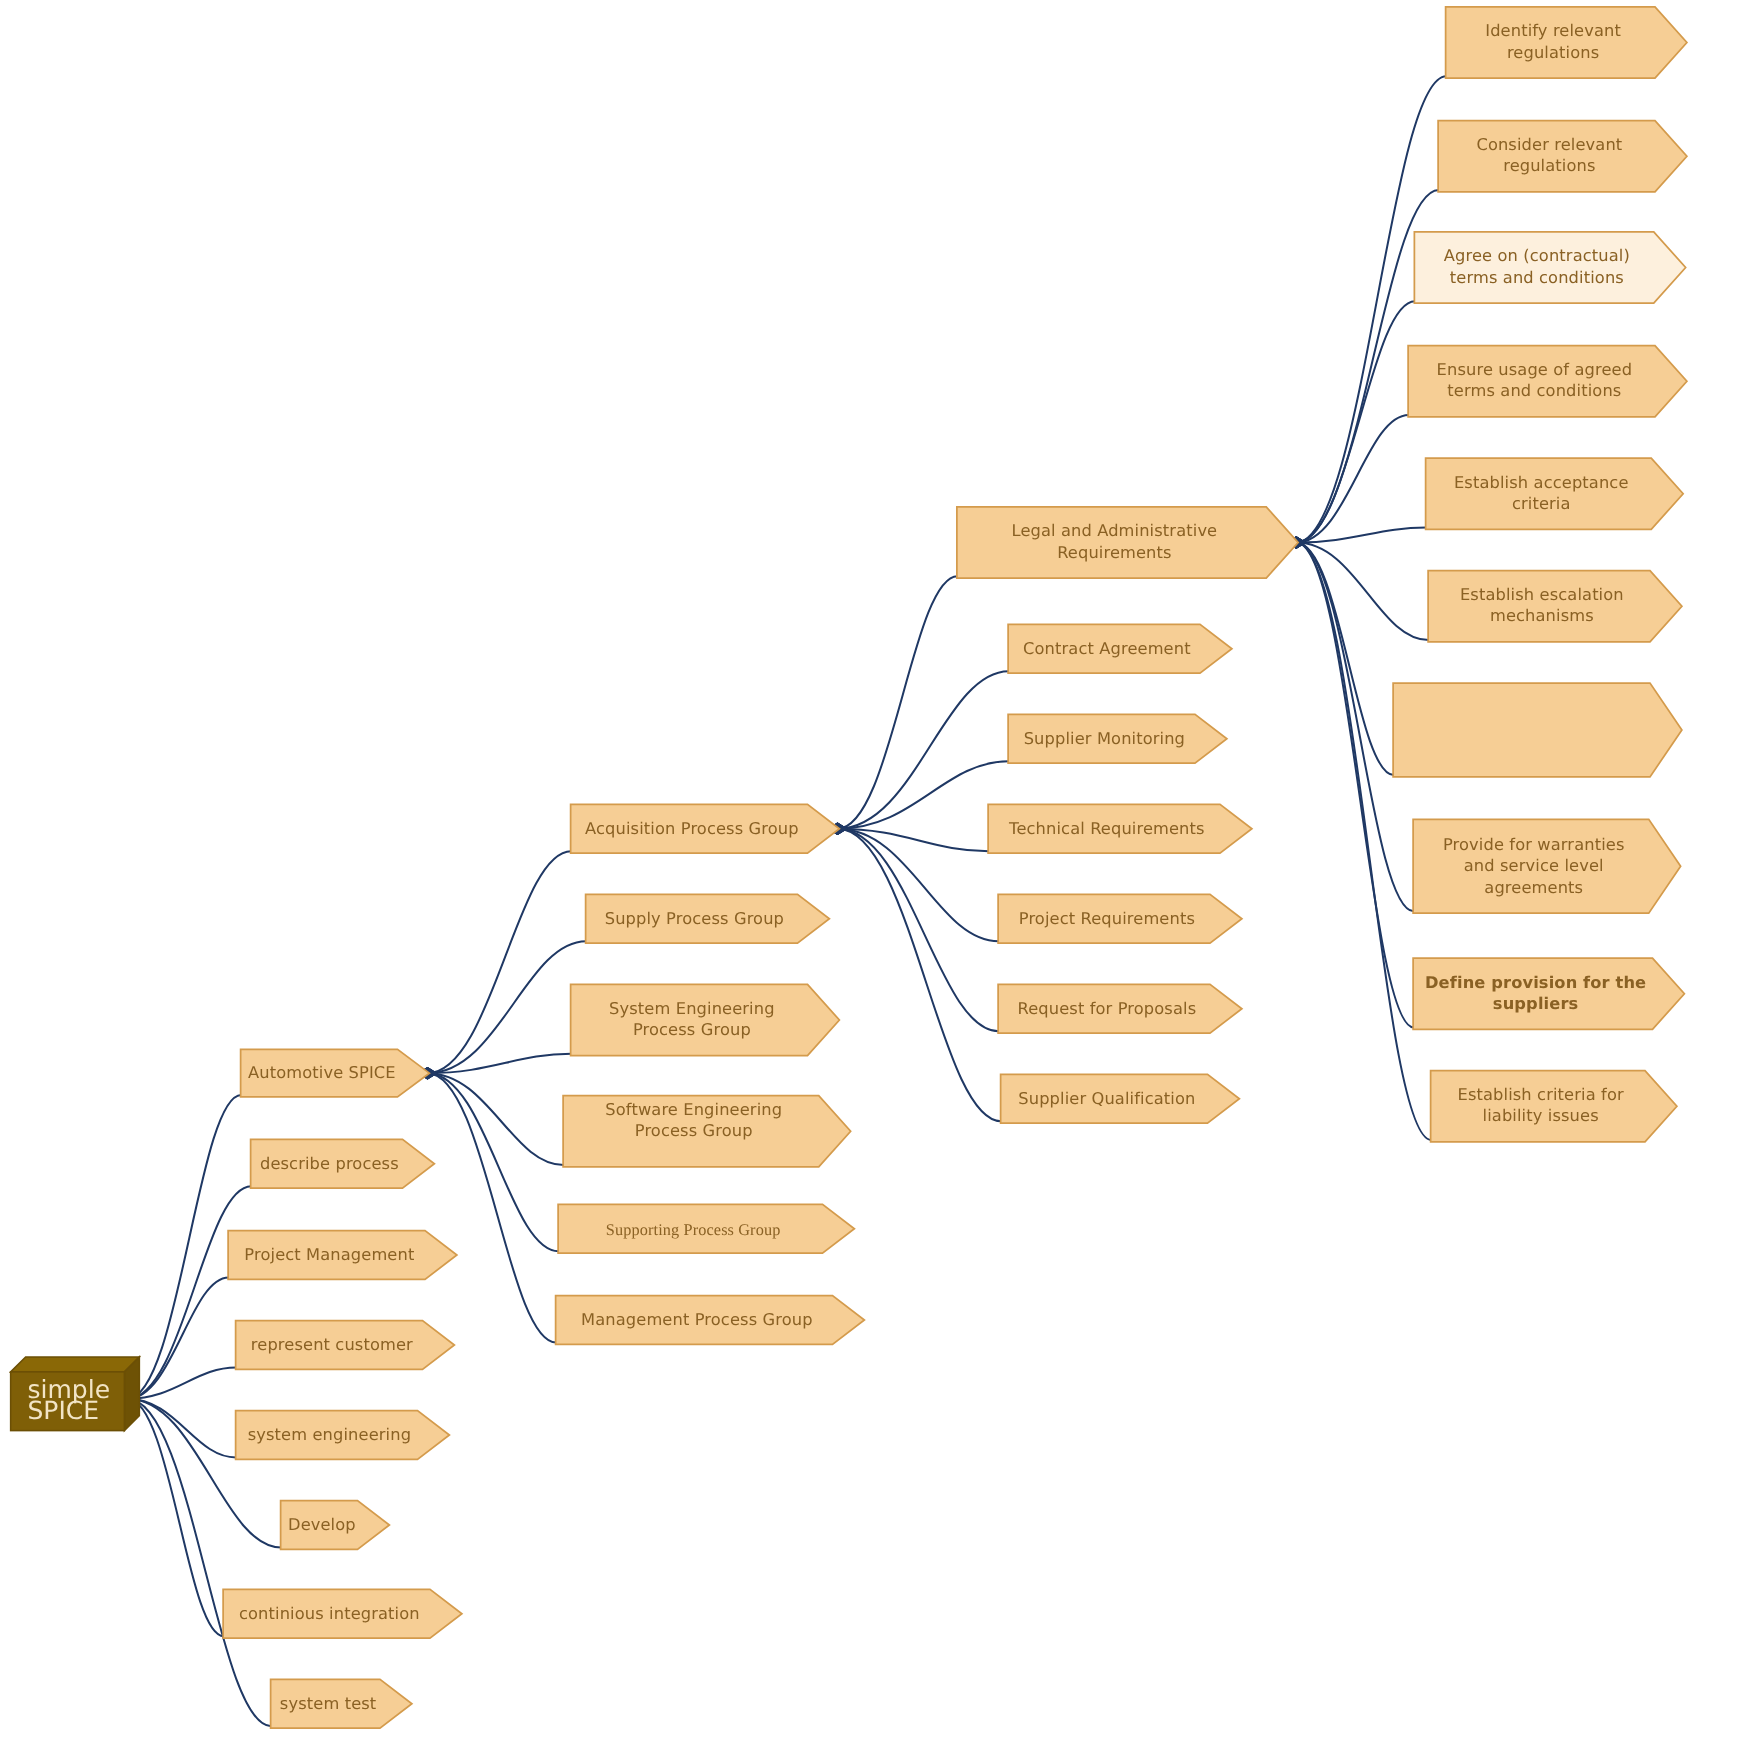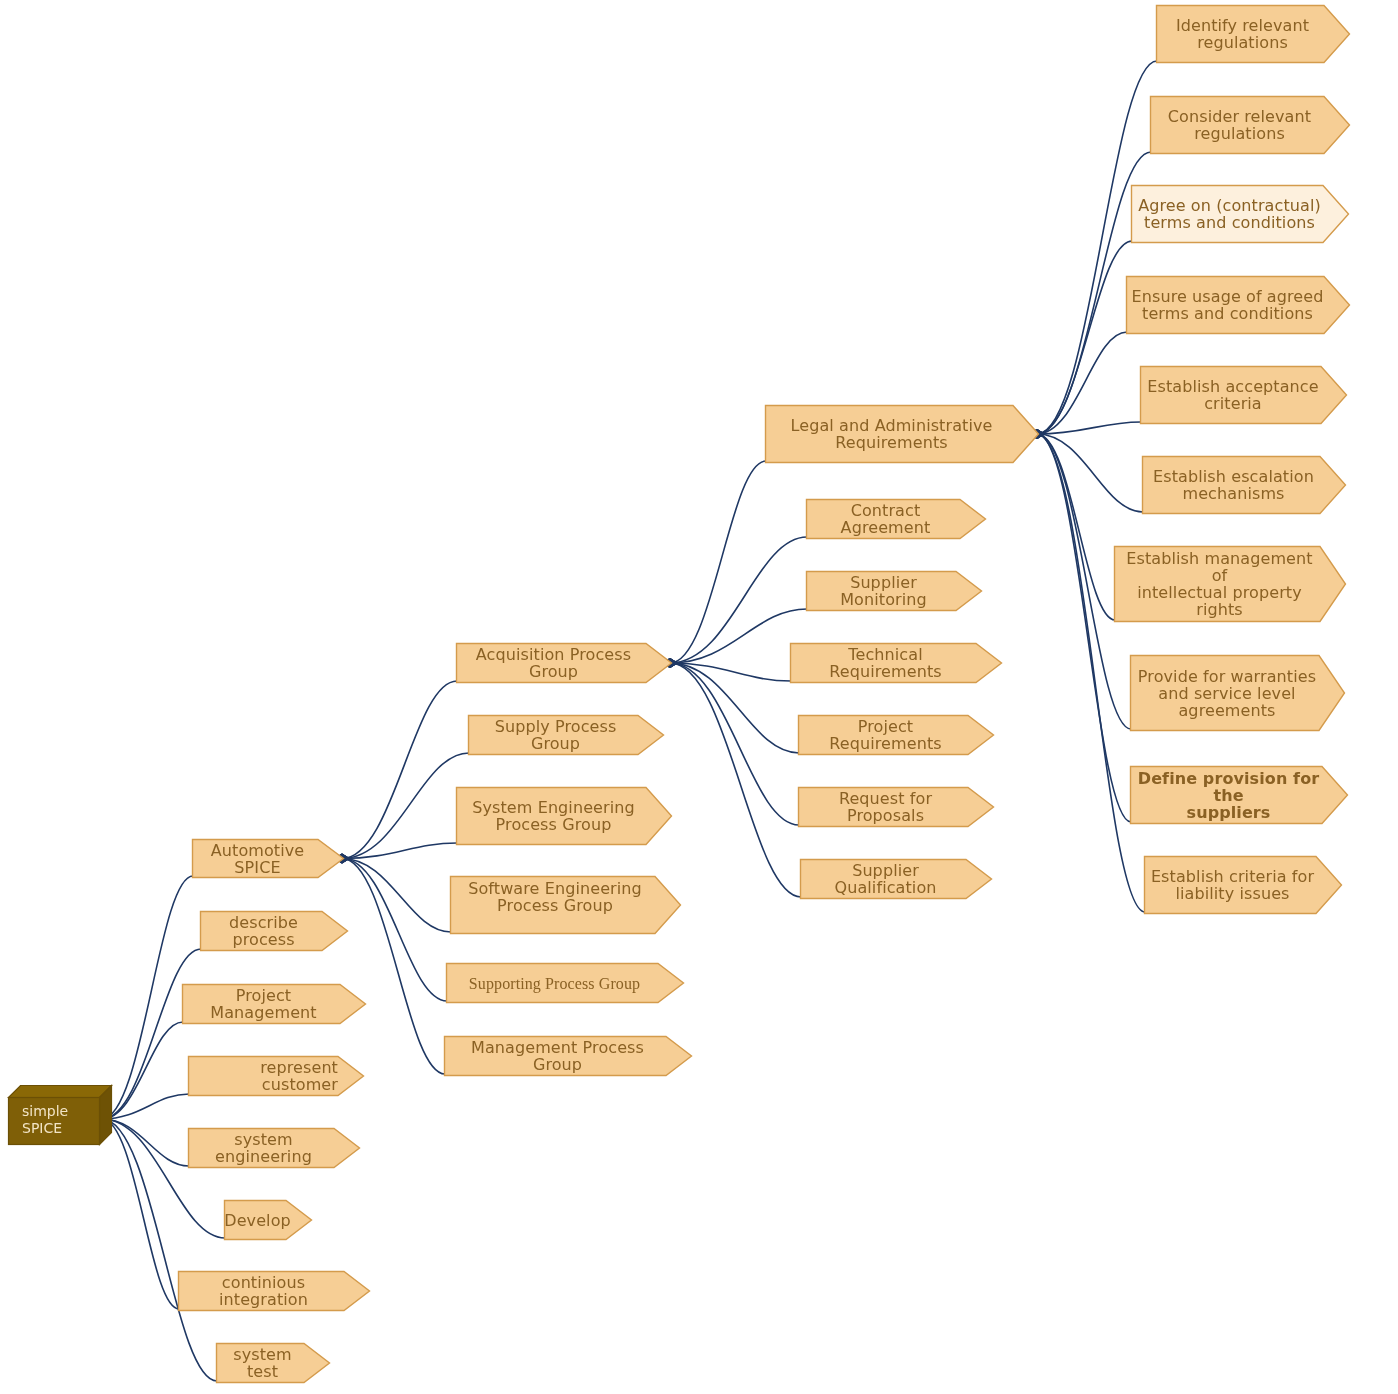--- a/index.html
+++ b/index.html
@@ -26,42 +26,42 @@
     pointer-events: none;
   }
   .node {
     position: absolute;
     box-sizing: border-box;
     display: flex;
     align-items: center;
     justify-content: center;
     text-align: center;
     color: #8a6124;
-    font-size: 16px;
+    font-size: 13px;
     line-height: 17px;
     letter-spacing: 0.1px;
     white-space: pre-line;
     padding: 0 26px 0 5px;
   }
   
   .node-shape {
     position: absolute;
     left: 0;
     top: 0;
     overflow: visible;
   }
   .node-label {
     position: relative;
     z-index: 2;
   }
   .root-node {
     position: absolute;
     box-sizing: border-box;
     color: #f2e4c5;
-    font-size: 14px;
+    font-size: 20px;
     line-height: 17px;
     display: flex;
     align-items: center;
     justify-content: flex-start;
     padding-left: 14px;
   }
   .root-label {
     position: relative;
     z-index: 3;
     margin-top: 10px;
@@ -221,23 +221,21 @@
       <div class="node" style="left: 1140px; top: 366px; width: 207px; height: 58px;"><svg class="node-shape" width="207" height="58">
           <path d="M0.5,0.5 L181,0.5 L206.5,29 L181,57.5 L0.5,57.5 Z" fill="#f6ce95" stroke="#d49b4c" stroke-width="1.4"></path>
         </svg><span class="node-label">Establish acceptance
 criteria</span></div>
       <div class="node" style="left: 1142px; top: 456px; width: 204px; height: 58px;"><svg class="node-shape" width="204" height="58">
           <path d="M0.5,0.5 L178,0.5 L203.5,29 L178,57.5 L0.5,57.5 Z" fill="#f6ce95" stroke="#d49b4c" stroke-width="1.4"></path>
         </svg><span class="node-label">Establish escalation
 mechanisms</span></div>
       <div class="node" style="left: 1114px; top: 546px; width: 232px; height: 76px;"><svg class="node-shape" width="232" height="76">
           <path d="M0.5,0.5 L206,0.5 L231.5,38 L206,75.5 L0.5,75.5 Z" fill="#f6ce95" stroke="#d49b4c" stroke-width="1.4"></path>
-        </svg><span class="node-label">Establish management of
-intellectual property
-rights</span></div>
+        </svg></div>
       <div class="node" style="left: 1130px; top: 655px; width: 215px; height: 76px;"><svg class="node-shape" width="215" height="76">
           <path d="M0.5,0.5 L189,0.5 L214.5,38 L189,75.5 L0.5,75.5 Z" fill="#f6ce95" stroke="#d49b4c" stroke-width="1.4"></path>
         </svg><span class="node-label">Provide for warranties
 and service level
 agreements</span></div>
       <div class="node" style="left: 1130px; top: 766px; width: 218px; height: 58px; font-weight: bold;"><svg class="node-shape" width="218" height="58">
           <path d="M0.5,0.5 L192,0.5 L217.5,29 L192,57.5 L0.5,57.5 Z" fill="#f6ce95" stroke="#d49b4c" stroke-width="1.4"></path>
         </svg><span class="node-label">Define provision for the
 suppliers</span></div>
       <div class="node" style="left: 1144px; top: 856px; width: 198px; height: 58px;"><svg class="node-shape" width="198" height="58">

